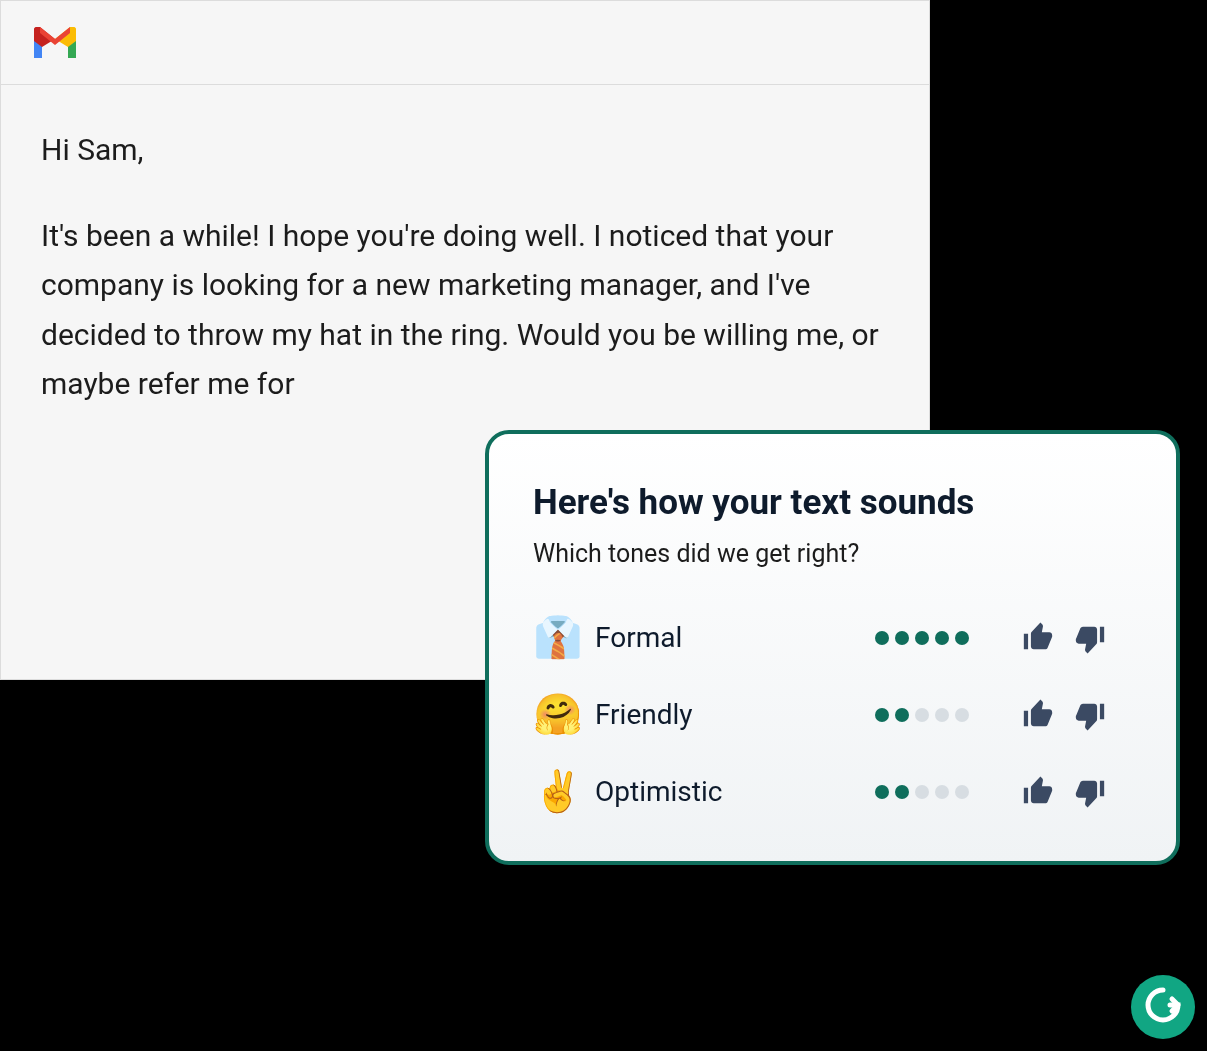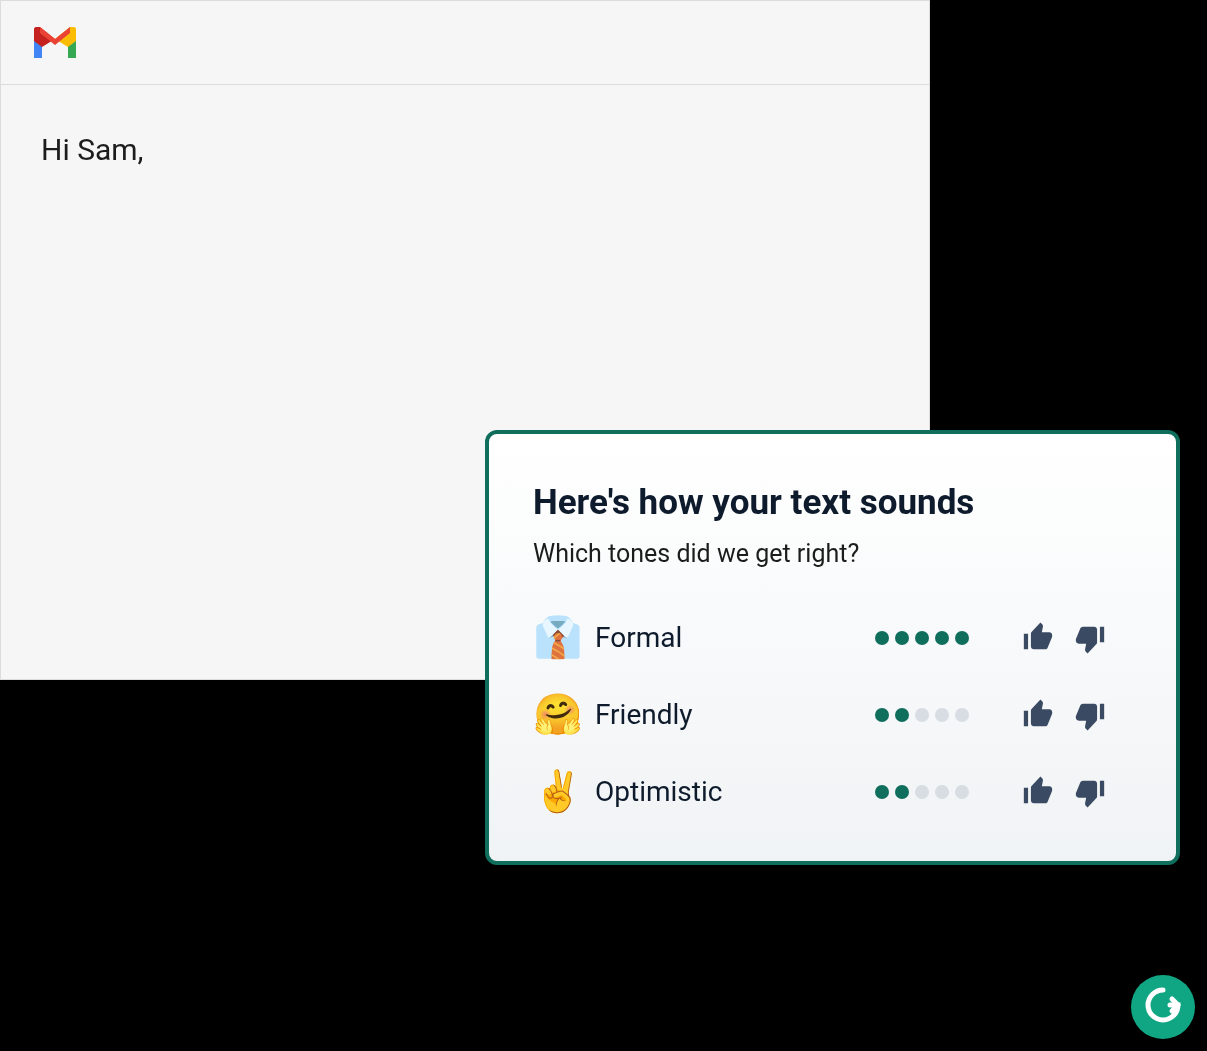--- a/index.html
+++ b/index.html
@@ -40,21 +40,21 @@
   .email-greeting {
     margin-bottom: 36px;
   }
   .tone-panel {
     position: absolute;
     top: 430px;
     left: 485px;
     width: 695px;
     background: linear-gradient(180deg, #ffffff 0%, #f0f3f5 100%);
     border: 4px solid #0f6e5c;
-    border-radius: 12px;
+    border-radius: 24px;
     padding: 48px 69px 46px 44px;
   }
   .tone-title {
     font-size: 35px;
     font-weight: 700;
     color: #0e1b2c;
     margin-bottom: 16px;
   }
   .tone-subtitle {
     font-size: 25px;
@@ -126,20 +126,21 @@
         <path d="M3 5 Q3 2 6 2 L9 2 L24 14 L11 22 L3 16 Z" fill="#C5221F"></path>
         <path d="M45 5 Q45 2 42 2 L39 2 L24 14 L37 22 L45 16 Z" fill="#FBBC04"></path>
         <path d="M9 2 L24 14 L39 2 L39 8 L24 20 L9 8 Z" fill="#EA4335"></path>
         <path d="M3 8 L3 5 Q3 2 6 2 L9 2 L9 8 L3 12 Z" fill="#C5221F"></path>
         <path d="M45 8 L45 5 Q45 2 42 2 L39 2 L39 8 L45 12 Z" fill="#FBBC04"></path>
       </svg>
     </span>
   </div>
   <div class="email-body">
     <div class="email-greeting">Hi Sam,</div>
+    <div class="email-text">It's been a while! I hope you're doing well. I noticed that your company is looking for a new marketing manager, and I've decided to throw my hat in the ring. Would you be willing me, or maybe refer me for</div>
   </div>
 </div>
 
 <div class="tone-panel">
   <div class="tone-title">Here's how your text sounds</div>
   <div class="tone-subtitle">Which tones did we get right?</div>
   <div id="tones-container">
       <div class="tone-row">
         <span class="tone-emoji">👔</span>
         <span class="tone-label">Formal</span>

